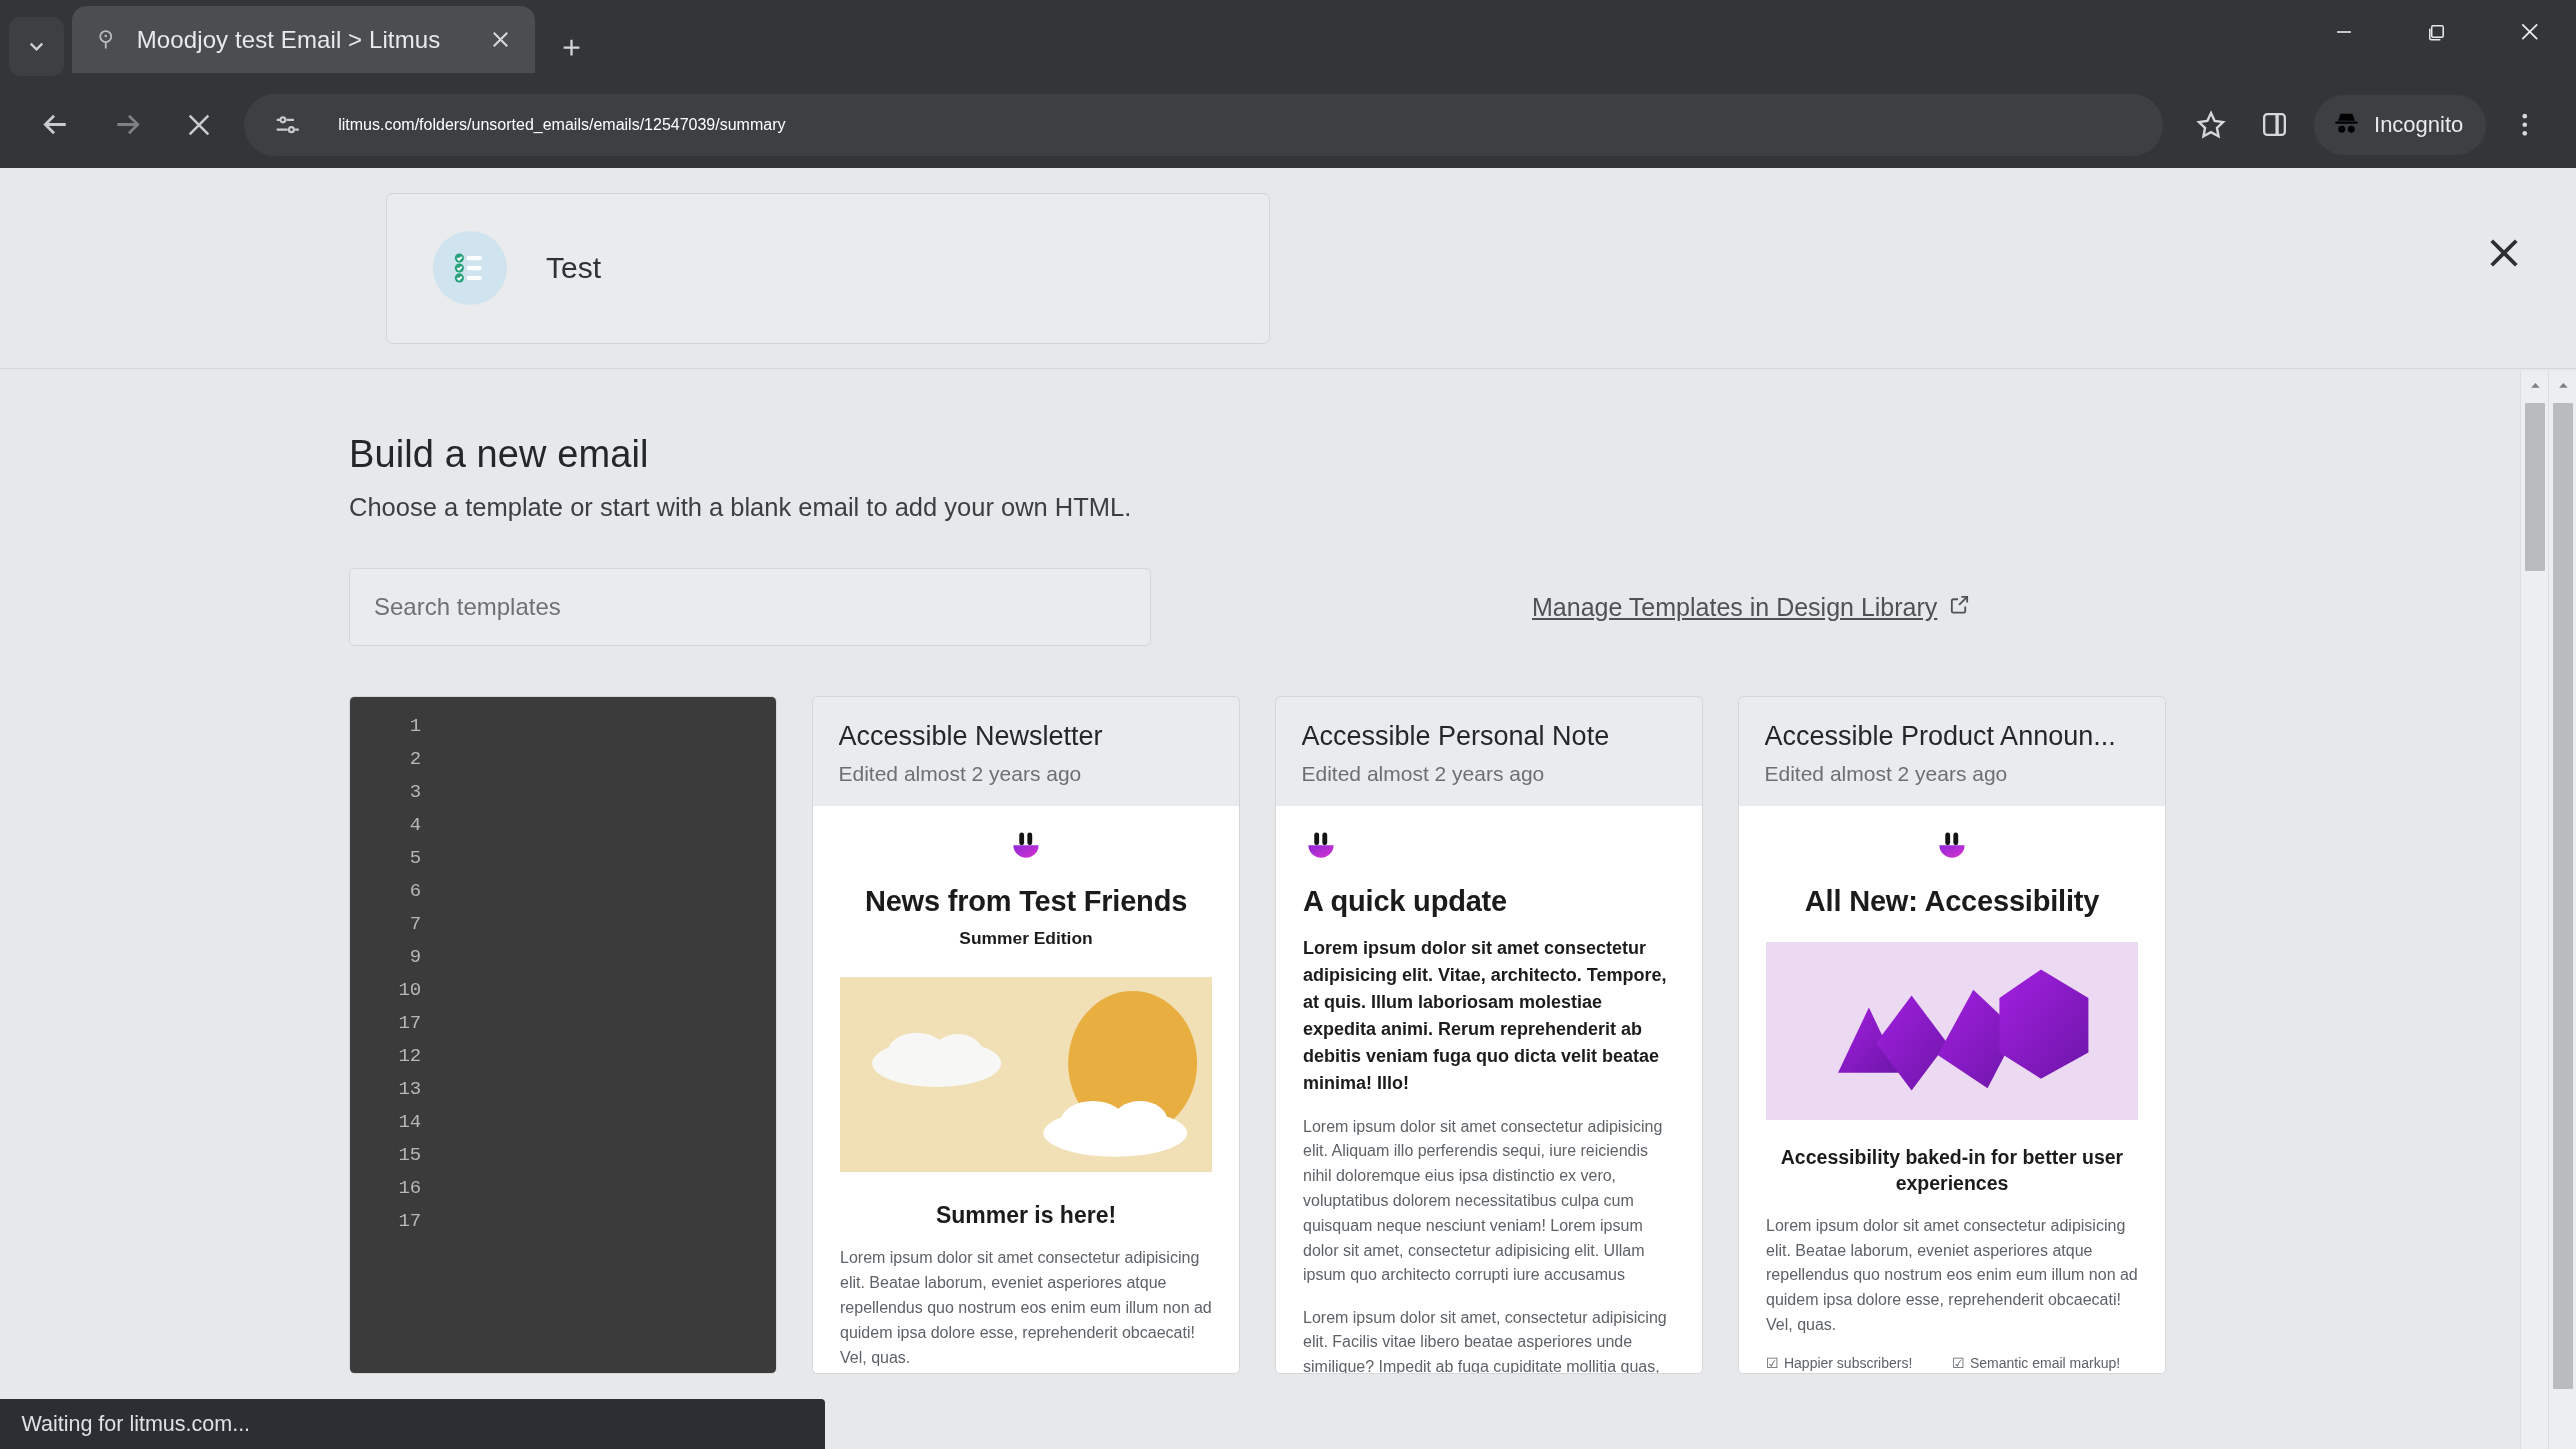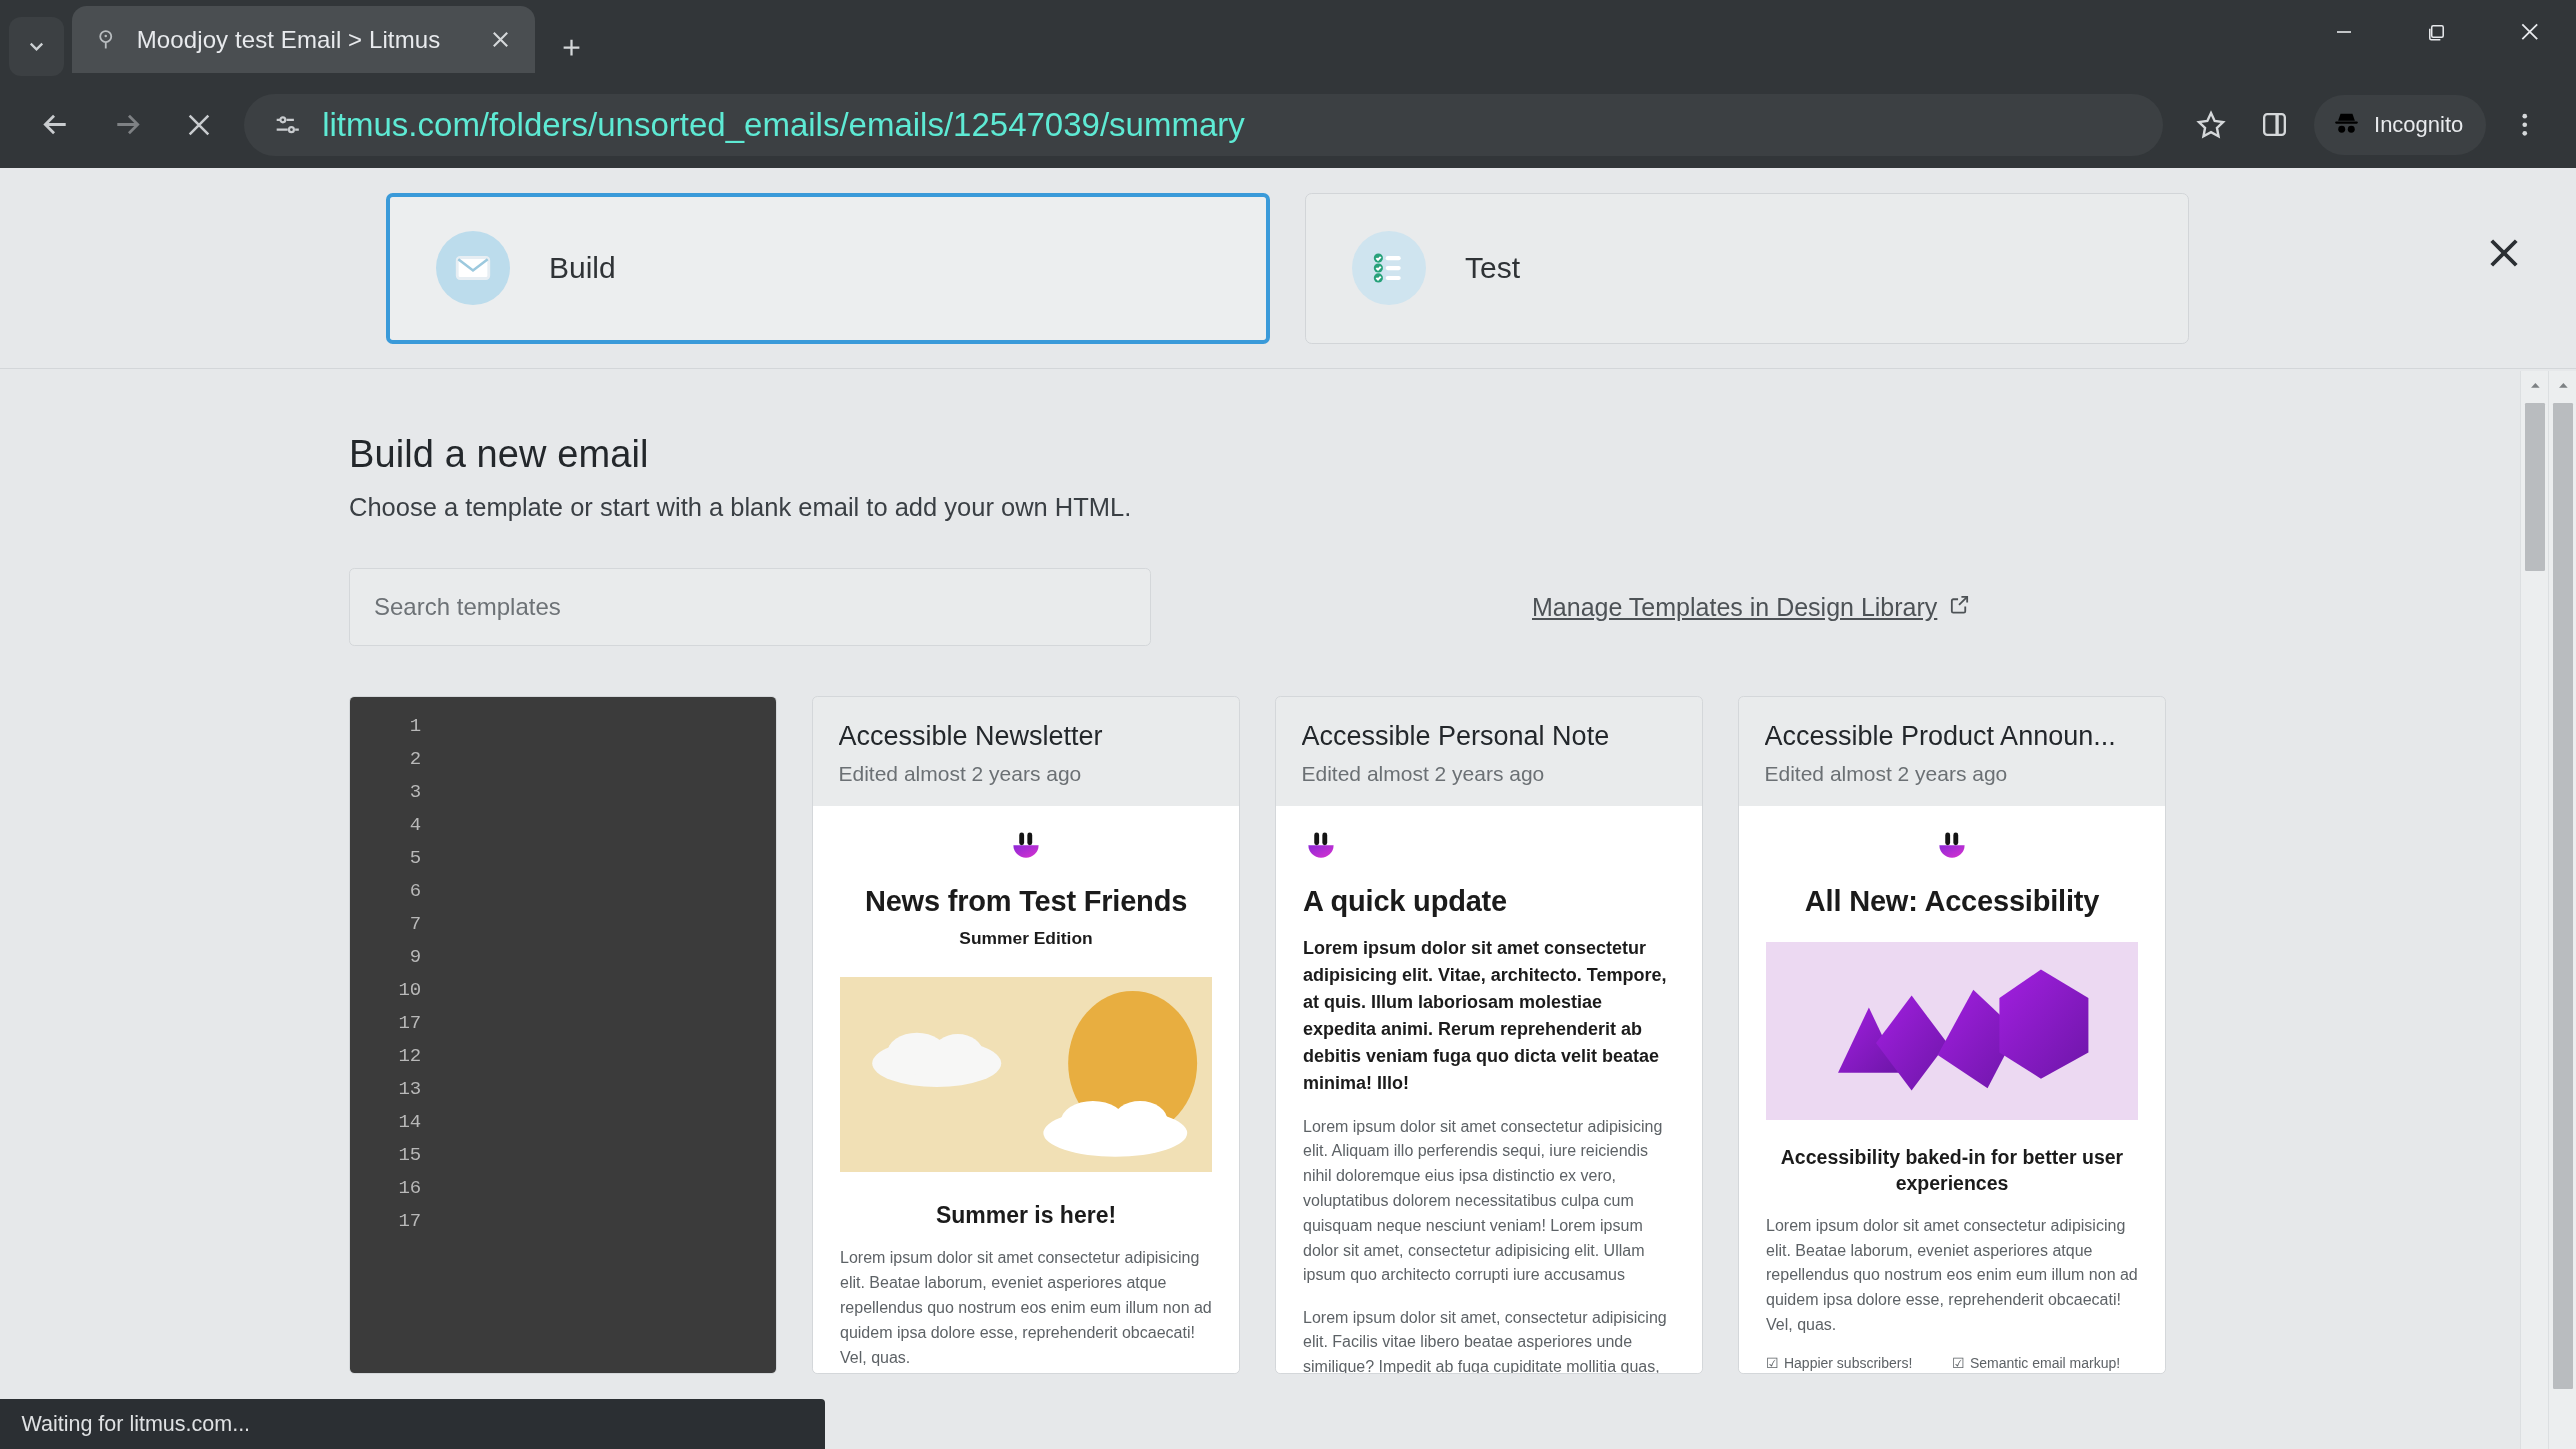--- a/index.html
+++ b/index.html
@@ -57,21 +57,21 @@
     width: 72px; height: 72px; border-radius: 50%;
     display:flex; align-items:center; justify-content:center; color:#c9cccf; flex:none;
   }
   .navbtn.dim { color:#7e8184; }
   .omnibox {
     flex: 1; height: 62px; background: #3c4043; border-radius: 31px;
     display:flex; align-items:center; padding: 0 23px; margin: 0 16px 0 9.4px;
     max-width: 1919px;
   }
   .omni-icon { width:40px; height:40px; flex:none; display:flex; align-items:center; justify-content:center; color:#c9cccf; margin-right: 14.8px;}
-  .omni-url { color:#5eead4; font-size: 33px; white-space:nowrap; overflow:hidden; }
+  .omni-url { color:#ffffff; font-size: 16px; white-space:nowrap; overflow:hidden;margin-left:16px; }
   .tbicon { width: 64px; height:64px; border-radius:50%; display:flex; align-items:center; justify-content:center; color:#d5d8da; flex:none;}
   .incognito {
     height: 60px; border-radius: 30px; background:#3c4043; display:flex; align-items:center;
     padding: 0 23px 0 17.4px; gap: 12px; margin: 0 6.7px; flex:none;
   }
   .incognito-label { color:#e8eaed; font-size:22px; white-space:nowrap; }
 
   
   .viewport { position:relative; width:2576px; height: 1281px; background:#e6e8ea; overflow:hidden; }
 
@@ -269,29 +269,20 @@
           <circle cx="12" cy="5" r="1.9"></circle>
           <circle cx="12" cy="12" r="1.9"></circle>
           <circle cx="12" cy="19" r="1.9"></circle>
         </svg>
     </div>
   </div>
 
   <div class="viewport">
 
     <div class="modal-top">
-      <div class="mode-card selected">
-        <span class="mode-icon-wrap">
-          <svg width="42" height="42" viewBox="0 0 24 24" fill="none" stroke="#ffffff" stroke-width="1.6">
-            <rect x="3" y="6" width="18" height="12" rx="1.6" fill="#ffffff" stroke="#e7eef3"></rect>
-            <path d="M3.6 7l8.4 6.4L20.4 7" stroke="#9cc9de" stroke-width="1.5"></path>
-          </svg>
-        </span>
-        <span class="mode-label">Build</span>
-      </div>
 
       <div class="mode-card test">
         <span class="mode-icon-wrap test">
           <svg width="44" height="44" viewBox="0 0 24 24" fill="none">
             <circle cx="6.2" cy="6.6" r="2.5" fill="#27a17a"></circle>
               <path d="M5.1 6.6l.9.9 1.5-1.6" stroke="#fff" stroke-width="1.1" fill="none"></path>
             <rect x="10.2" y="5.5" width="8.2" height="2.3" rx="1.15" fill="#ffffff"></rect>
             <circle cx="6.2" cy="12" r="2.5" fill="#27a17a"></circle>
               <path d="M5.1 12l.9.9 1.5-1.6" stroke="#fff" stroke-width="1.1" fill="none"></path>
             <rect x="10.2" y="10.9" width="8.2" height="2.3" rx="1.15" fill="#ffffff"></rect>

